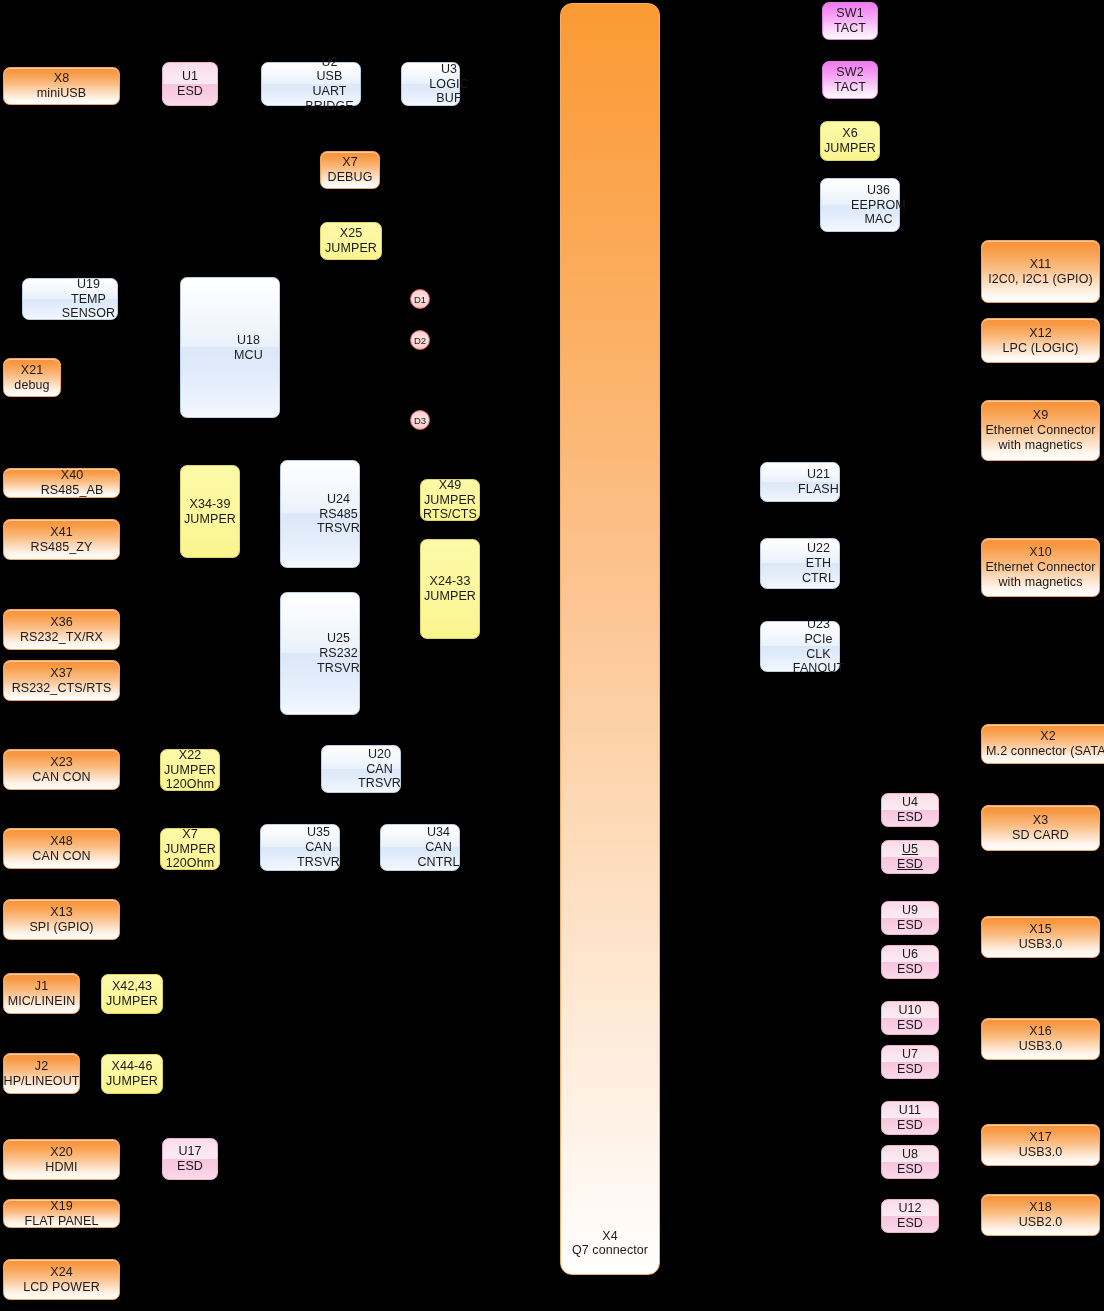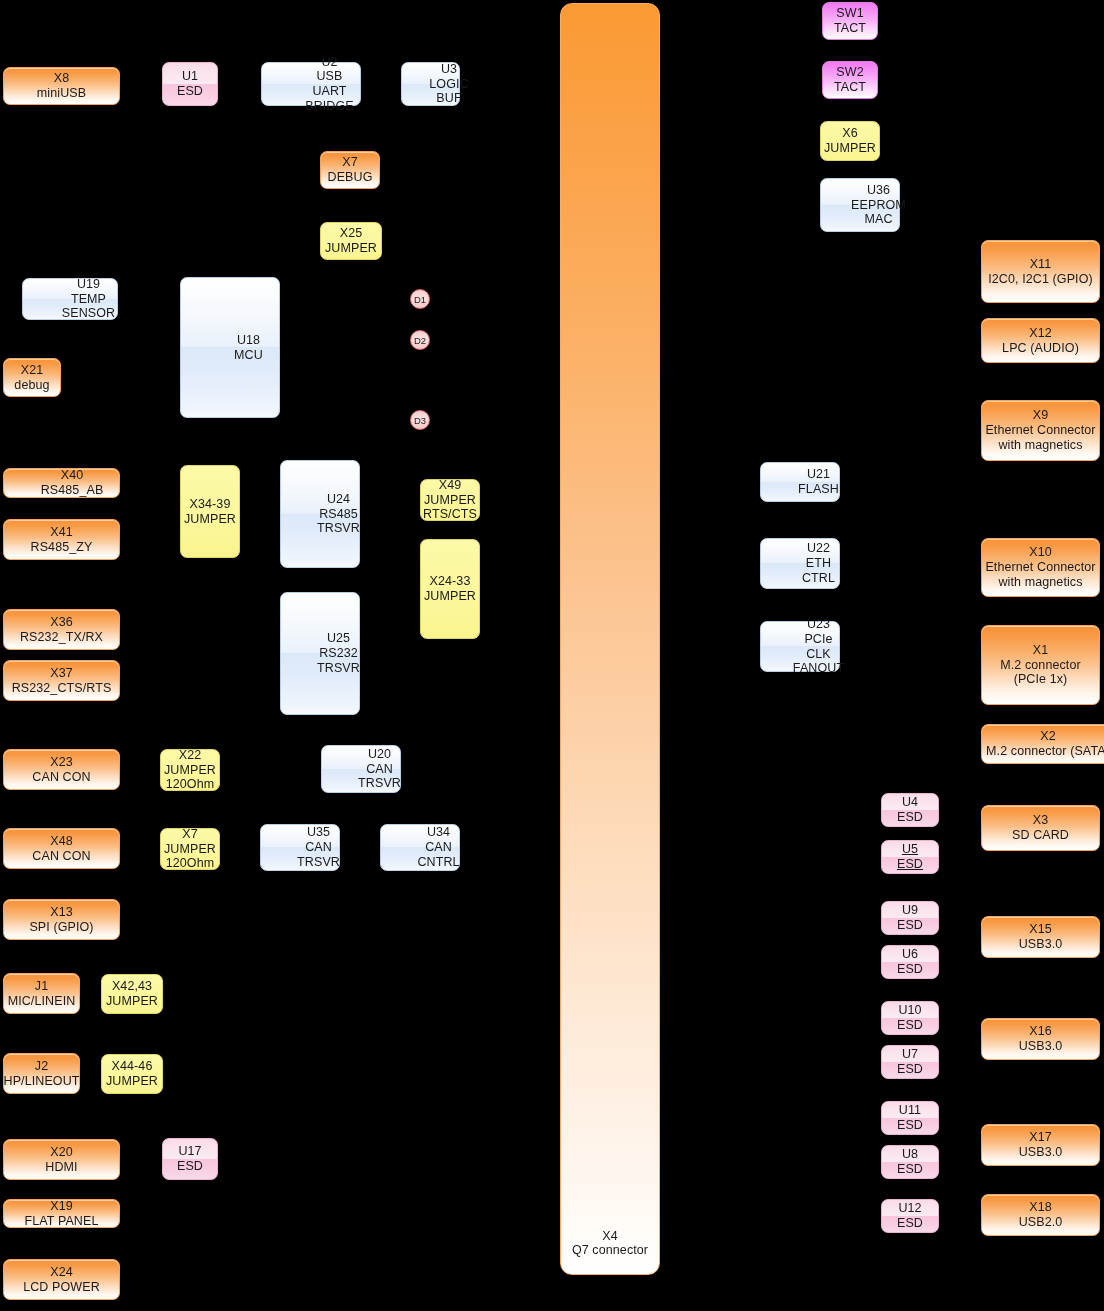--- a/index.html
+++ b/index.html
@@ -195,30 +195,27 @@
     <div class="blk c-blue" style="left: 760px; top: 462px; width: 80px; height: 40px;"><span>U21
 FLASH</span></div>
     <div class="blk c-blue" style="left: 760px; top: 538px; width: 80px; height: 51px;"><span>U22
 ETH CTRL</span></div>
     <div class="blk c-blue" style="left: 760px; top: 621px; width: 80px; height: 51px;"><span>U23
 PCIe CLK
 FANOUT</span></div>
     <div class="blk c-orange" style="left: 981px; top: 240px; width: 119px; height: 63px;"><span>X11
 I2C0, I2C1 (GPIO)</span></div>
     <div class="blk c-orange" style="left: 981px; top: 318px; width: 119px; height: 45px;"><span>X12
-LPC (AUDIO)</span></div>
+LPC (LOGIC)</span></div>
     <div class="blk c-orange" style="left: 981px; top: 400px; width: 119px; height: 61px;"><span>X9
 Ethernet Connector
 with magnetics</span></div>
     <div class="blk c-orange" style="left: 981px; top: 538px; width: 119px; height: 59px;"><span>X10
 Ethernet Connector
 with magnetics</span></div>
-    <div class="blk c-orange" style="left: 981px; top: 625px; width: 119px; height: 80px;"><span>X1
-M.2 connector
-(PCIe 1x)</span></div>
     <div class="blk c-orange" style="left: 981px; top: 724px; width: 134px; height: 40px;"><span>X2
 M.2 connector (SATA)</span></div>
     <div class="blk c-orange" style="left: 981px; top: 805px; width: 119px; height: 46px;"><span>X3
 SD CARD</span></div>
     <div class="blk c-orange" style="left: 981px; top: 916px; width: 119px; height: 42px;"><span>X15
 USB3.0</span></div>
     <div class="blk c-orange" style="left: 981px; top: 1018px; width: 119px; height: 42px;"><span>X16
 USB3.0</span></div>
     <div class="blk c-orange" style="left: 981px; top: 1124px; width: 119px; height: 42px;"><span>X17
 USB3.0</span></div>

